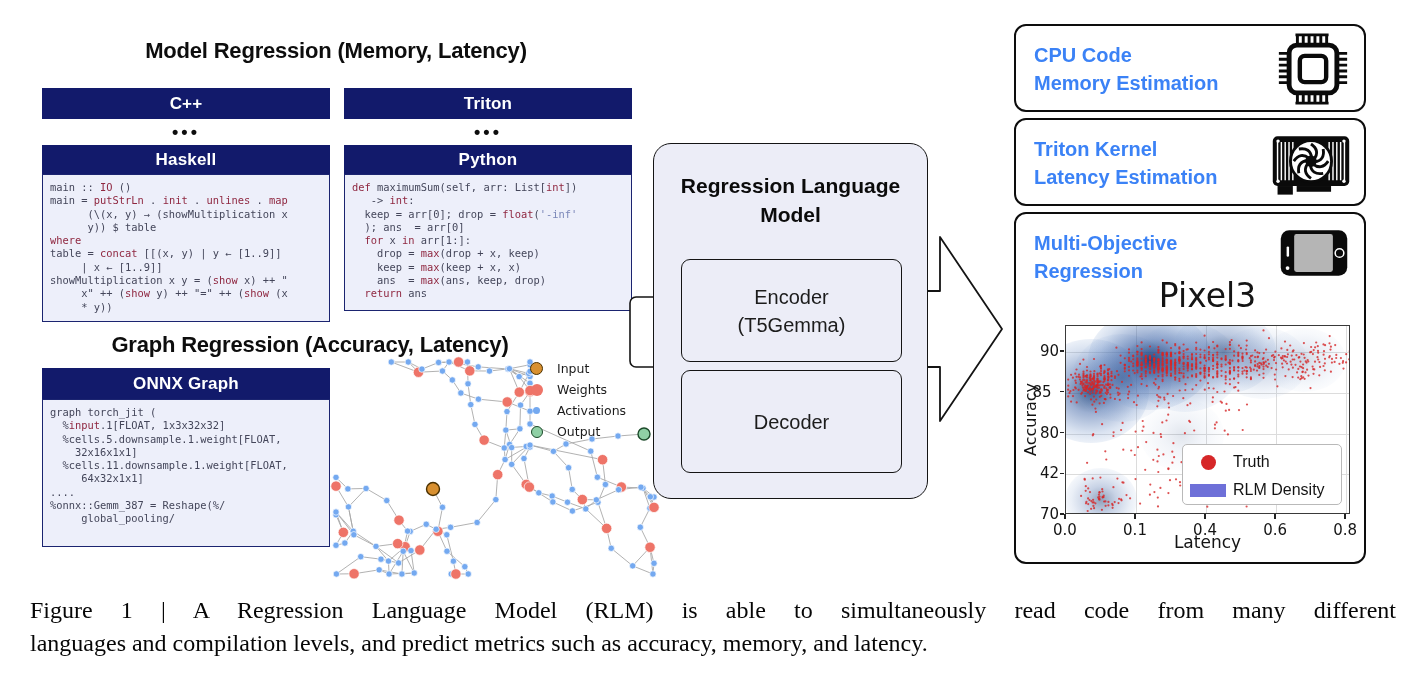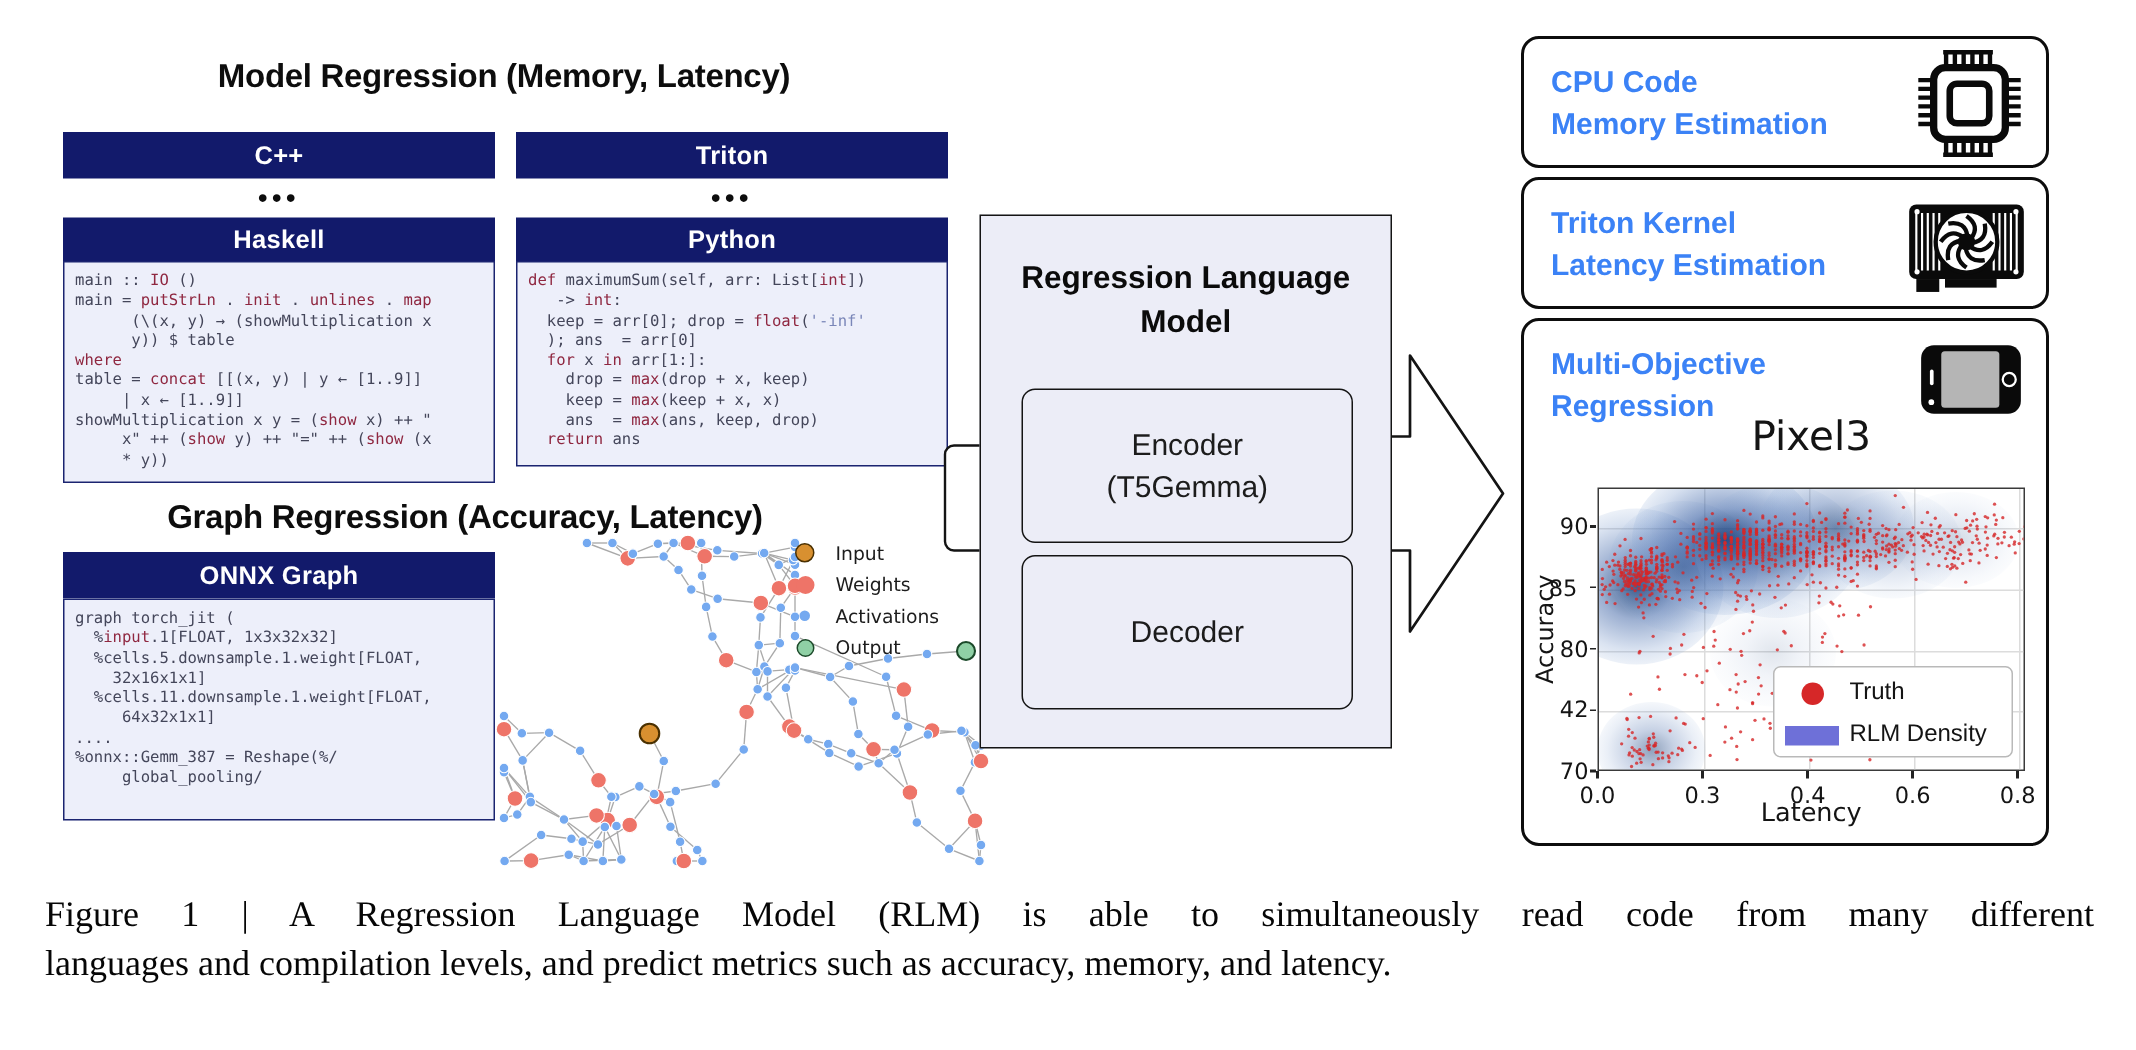--- a/index.html
+++ b/index.html
@@ -7,35 +7,35 @@
   body{font-family:"Liberation Sans",sans-serif;color:#111}
   .canvas{position:relative;width:1424px;height:700px;background:#fff;overflow:hidden}
   .abs{position:absolute}
   .sec-title{font-weight:bold;font-size:22px;color:#0d0d0d;text-align:center;letter-spacing:-.2px}
   .lang-bar{background:var(--navy-header);color:#fff;font-weight:bold;font-size:17px;display:flex;align-items:center;justify-content:center;letter-spacing:.2px}
   .dots{text-align:center;font-weight:bold;font-size:18px;letter-spacing:3px;color:#0d0d0d}
   .code-box{background:var(--code-bg);border:1.6px solid var(--code-border);padding:6px 7px;font-family:"DejaVu Sans Mono",monospace;font-size:10.4px;line-height:13.3px;color:var(--code-text);white-space:pre;overflow:hidden}
   .code-line{white-space:pre}
   .seg-k{font-weight:normal;color:var(--code-keyword)}
   .seg-m{color:#7a86b8}
-  .rlm-box{background:var(--model-box-bg);border:1.6px solid #141414;border-radius:0;z-index:2}
+  .rlm-box{background:var(--model-box-bg);border:1.6px solid #141414;border-radius:18px;z-index:2}
   .rlm-title{font-weight:bold;font-size:21px;text-align:center;line-height:29px;color:#0b0b0b}
   .sub-box{position:absolute;left:27px;width:221px;height:103px;background:var(--model-box-bg);border:1.5px solid #141414;border-radius:9px;display:flex;flex-direction:column;align-items:center;justify-content:center;font-size:20px;line-height:28px;color:#1c1c1c}
   .out-box{position:absolute;left:1014px;width:352px;background:#fff;border:2px solid #0d0d0d;border-radius:12px;z-index:2}
   .out-label{position:absolute;left:18px;top:15px;font-weight:bold;font-size:20px;line-height:28px;color:#3b82f6}
   .icon-slot{position:absolute}
   .connector-svg{position:absolute;left:0;top:0;width:1424px;height:700px;z-index:1;pointer-events:none}
   #network-svg{position:absolute;left:330px;top:352px;width:335px;height:232px;z-index:0}
   #graph-legend{position:absolute;left:534px;top:358px;z-index:1;font-family:"DejaVu Sans",sans-serif;font-size:12.5px;color:#1c1c1c}
   .gl-row{display:flex;align-items:center;height:21px}
   .gl-dot{display:inline-block;border-radius:50%;margin-right:10px;flex:0 0 auto}
   .gl-dotcol{width:15px;display:flex;justify-content:center}
   
   .chart-font{font-family:"DejaVu Sans",sans-serif;color:#141414}
-  #chart-title{position:absolute;left:49px;top:62px;width:285px;text-align:center;font-size:27px}
+  #chart-title{position:absolute;left:49px;top:62px;width:285px;text-align:center;font-size:33px}
   #chart-wrap{position:absolute;left:49px;top:111px;width:285px;height:189px}
   #plot-area{position:absolute;inset:0;background:#fff;border:1.4px solid #3a3a3a;overflow:hidden}
   .gridline{position:absolute;background:#dcdcdc}
   .gridline.v{top:0;width:1px;height:100%}
   .gridline.h{left:0;height:1px;width:100%}
   .blob{position:absolute;border-radius:50%}
   .tick-x{position:absolute;width:1.3px;height:4.5px;background:#222;top:189px}
   .tick-y{position:absolute;height:1.3px;width:4.5px;background:#222;left:-5.5px}
   .xlab{position:absolute;top:196px;width:44px;margin-left:-22px;text-align:center;font-size:15px}
   .ylab{position:absolute;right:291px;width:34px;margin-top:-9px;text-align:right;font-size:15px}
@@ -1624,21 +1624,21 @@
             <circle cx="241.1" cy="43.7" r="1.1" fill="#d62728" opacity="0.8"></circle>
             <circle cx="264.5" cy="23.6" r="1.1" fill="#d62728" opacity="0.8"></circle>
             <circle cx="242.3" cy="35.5" r="1.1" fill="#d62728" opacity="0.8"></circle>
             <circle cx="246.9" cy="28.1" r="1.1" fill="#d62728" opacity="0.8"></circle>
             <circle cx="259.1" cy="19.2" r="1.1" fill="#d62728" opacity="0.8"></circle>
           </svg>
         </div>
     <div class="tick-x" style="left: -0.6px;"></div>
         <div class="xlab" style="left: 0px;">0.0</div>
         <div class="tick-x" style="left: 69.4246px;"></div>
-        <div class="xlab" style="left: 70.0246px;">0.3</div>
+        <div class="xlab" style="left: 70.0246px;">0.1</div>
         <div class="tick-x" style="left: 139.449px;"></div>
         <div class="xlab" style="left: 140.049px;">0.4</div>
         <div class="tick-x" style="left: 209.474px;"></div>
         <div class="xlab" style="left: 210.074px;">0.6</div>
         <div class="tick-x" style="left: 279.498px;"></div>
         <div class="xlab" style="left: 280.098px;">0.8</div>
         <div class="tick-y" style="top: 25.469px;"></div>
         <div class="ylab" style="top: 26.069px;">90</div>
         <div class="tick-y" style="top: 66.2017px;"></div>
         <div class="ylab" style="top: 66.8017px; text-align: center;">85</div>

